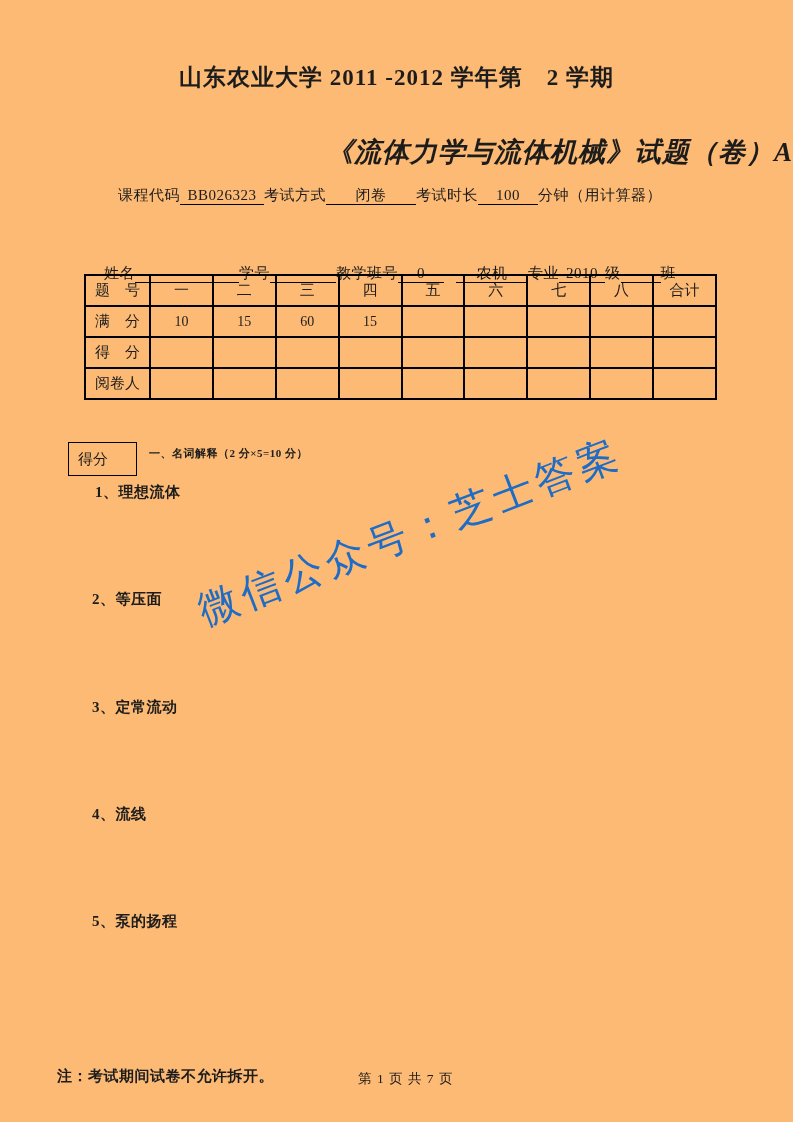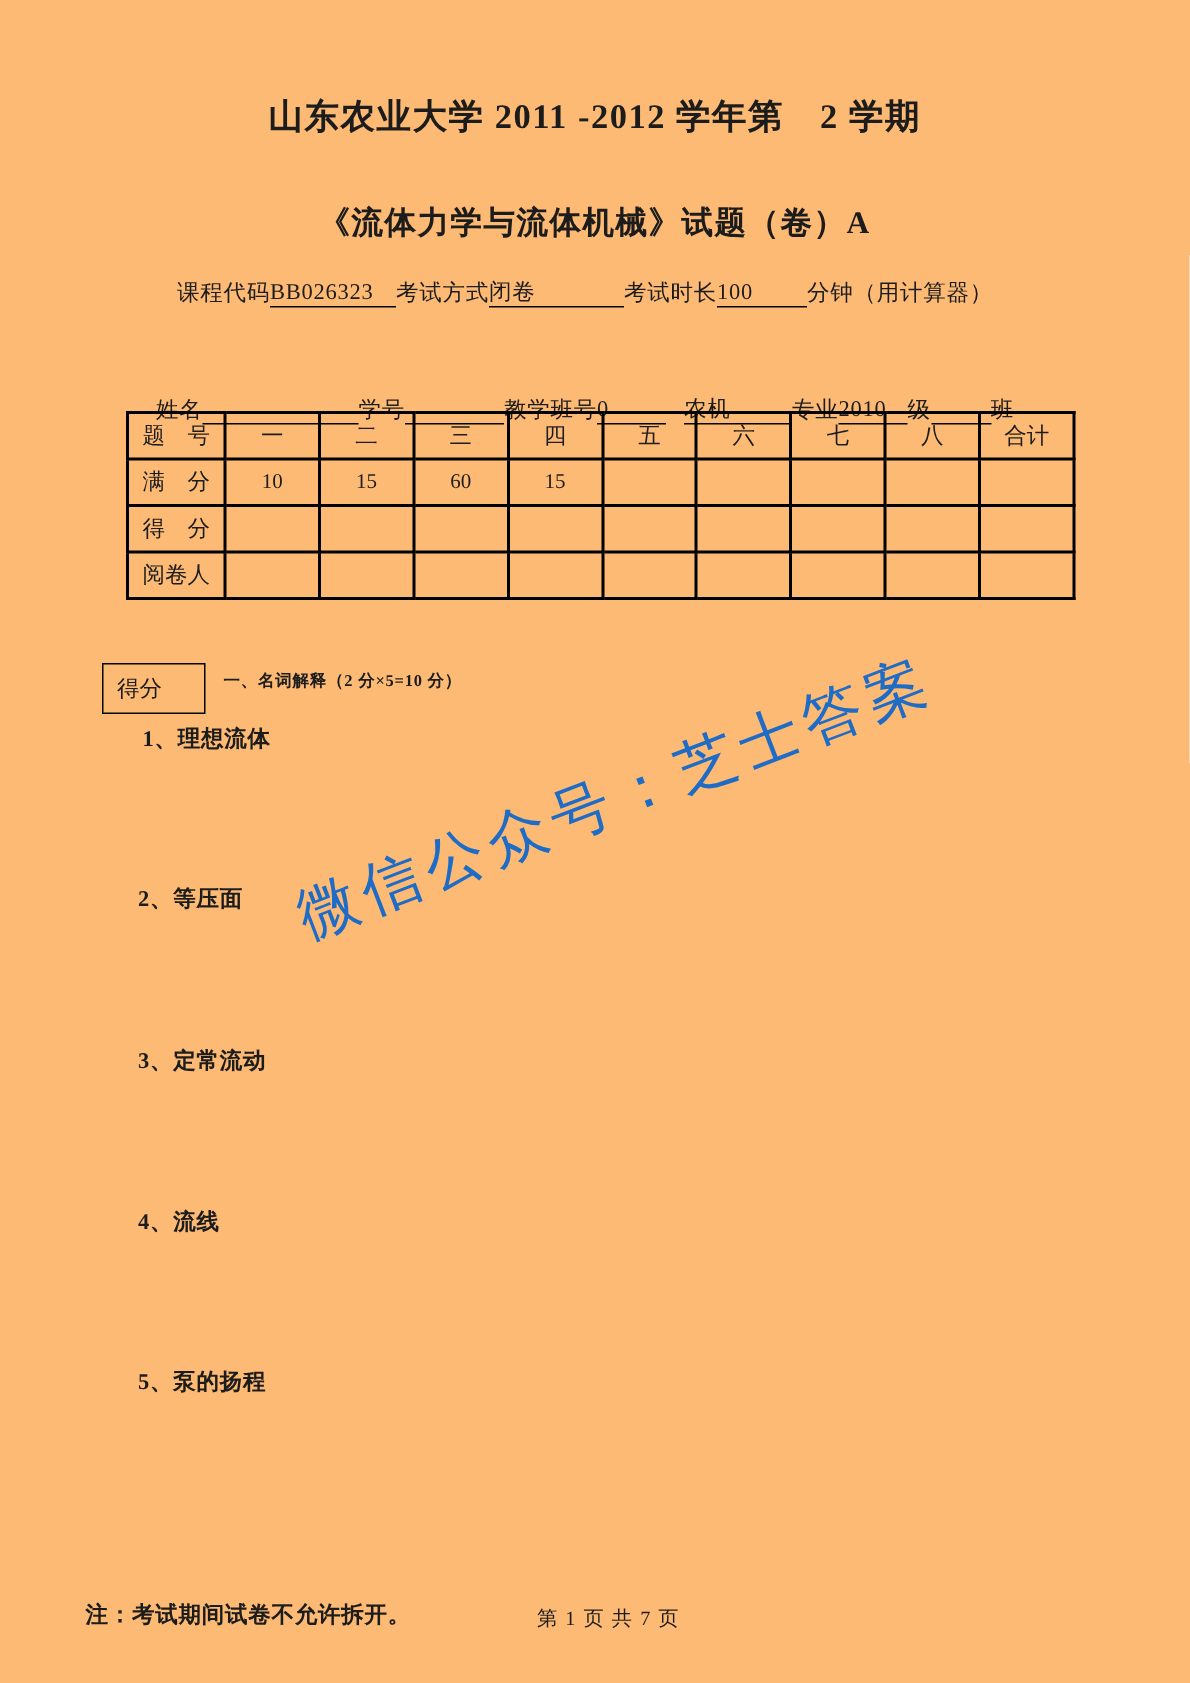--- a/index.html
+++ b/index.html
@@ -12,32 +12,33 @@
     color:#1c1c1c;
     overflow:hidden;
   }
   .title{
     position:absolute;top:62px;left:0;width:100%;
     text-align:center;font-size:23px;font-weight:700;
     letter-spacing:1px;margin:0;
   }
   .subtitle{
     position:absolute;top:134px;left:0;width:100%;
-    text-align:center;font-size:21px;font-weight:700;
-    letter-spacing:1px;margin:0;
+    text-align:right;font-size:27px;font-weight:700;
+    letter-spacing:1px;margin:0;font-style:italic;
   }
   .infoline{
     position:absolute;font-size:15px;white-space:nowrap;
     letter-spacing:0.5px;
   }
   .line1{left:118px;top:186px;}
   .line2{left:104px;top:220px;}
   .u{
     display:inline-block;
     border-bottom:1.4px solid #000;
+    text-align:center;
     height:18px;
     vertical-align:bottom;
     line-height:18px;
   }
   .w-code{width:84px;}
   .w-method{width:90px;}
   .w-dur{width:60px;}
   .w-name{width:104px;}
   .w-sid{width:66px;}
   .w-classno{width:46px;}

